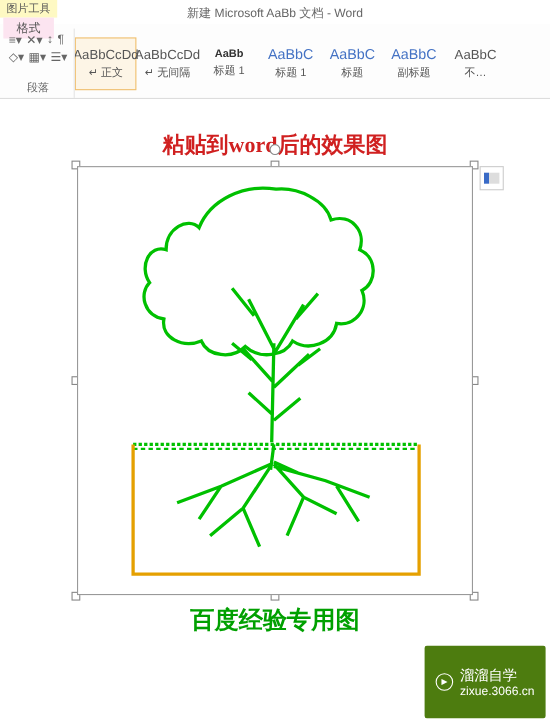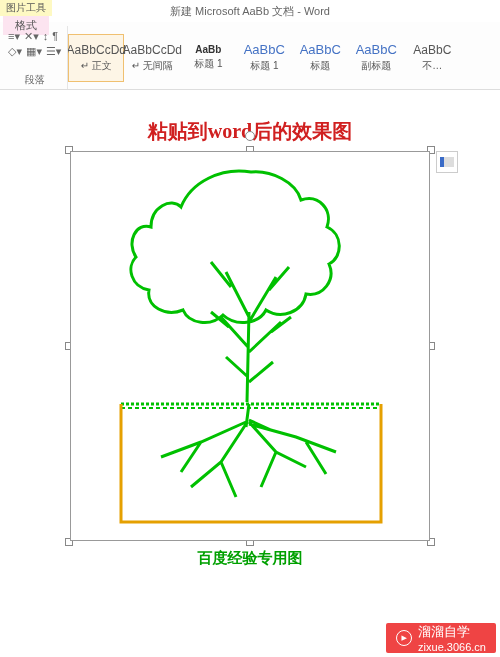--- a/index.html
+++ b/index.html
@@ -174,33 +174,33 @@
       align-items: center;
       justify-content: center;
     }
     .layout-btn-inner {
       width: 14px;
       height: 10px;
       background: linear-gradient(90deg, #3a6bc7 30%, #ddd 30%);
     }
     .caption-text {
       color: #00a000;
-      font-size: 15px;
+      font-size: 22px;
       font-weight: bold;
       text-align: center;
       margin-top: 8px;
       font-family: SimSun, serif;
     }
     .watermark {
       position: absolute;
       bottom: 4px;
       right: 4px;
-      background: #ef4444;
+      background: #4d7c0f;
       color: #fff;
-      padding: 0 10px;
+      padding: 18px 10px;
       font-size: 13px;
       display: flex;
       align-items: center;
       gap: 6px;
       border-radius: 2px;
     }
     .wm-play {
       width: 16px;
       height: 16px;
       border: 1.5px solid #fff;

